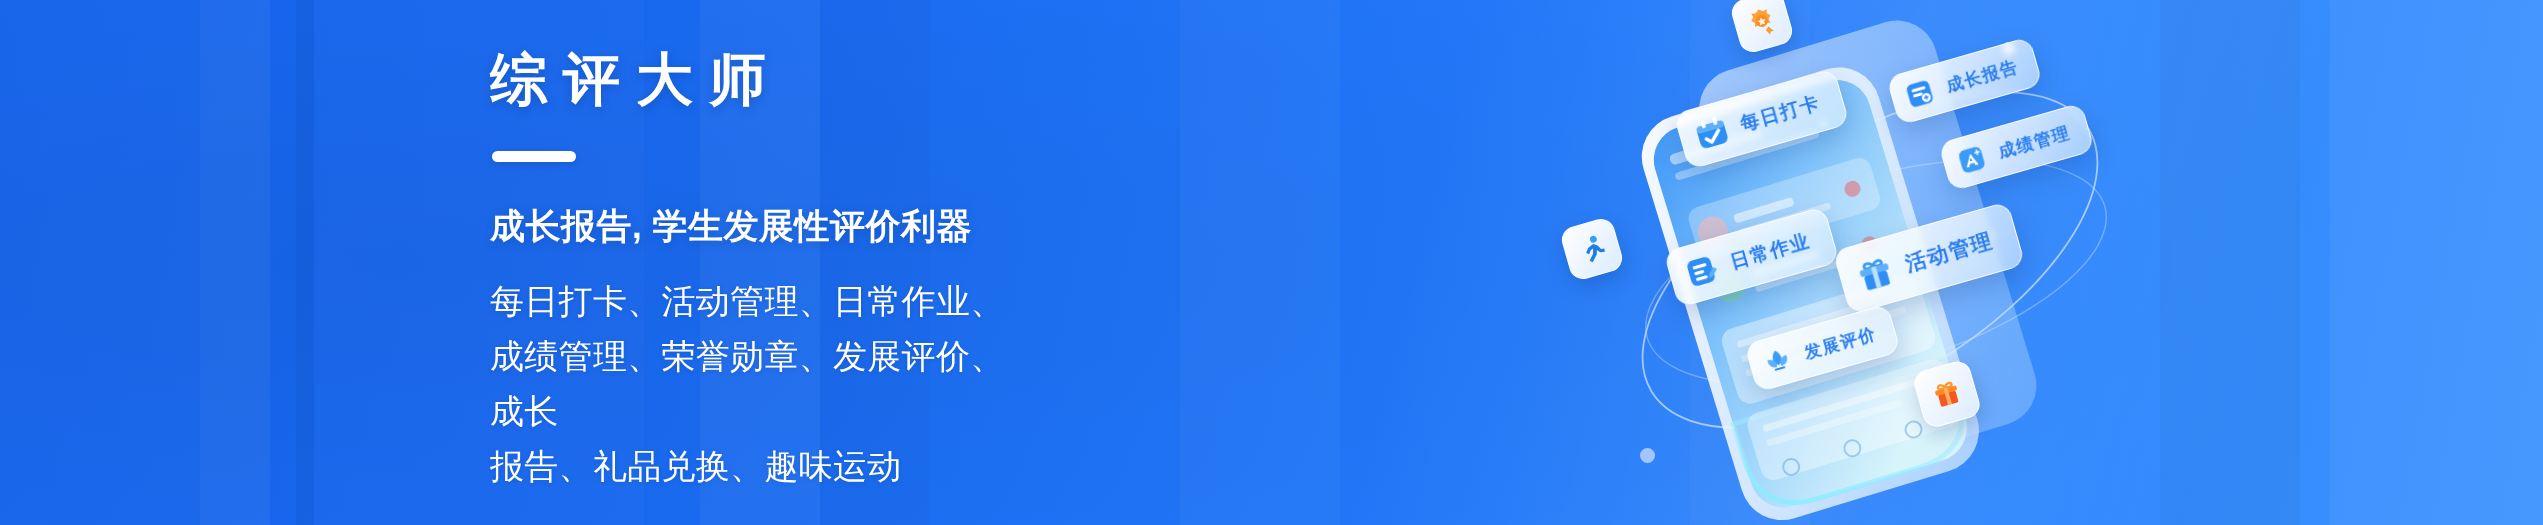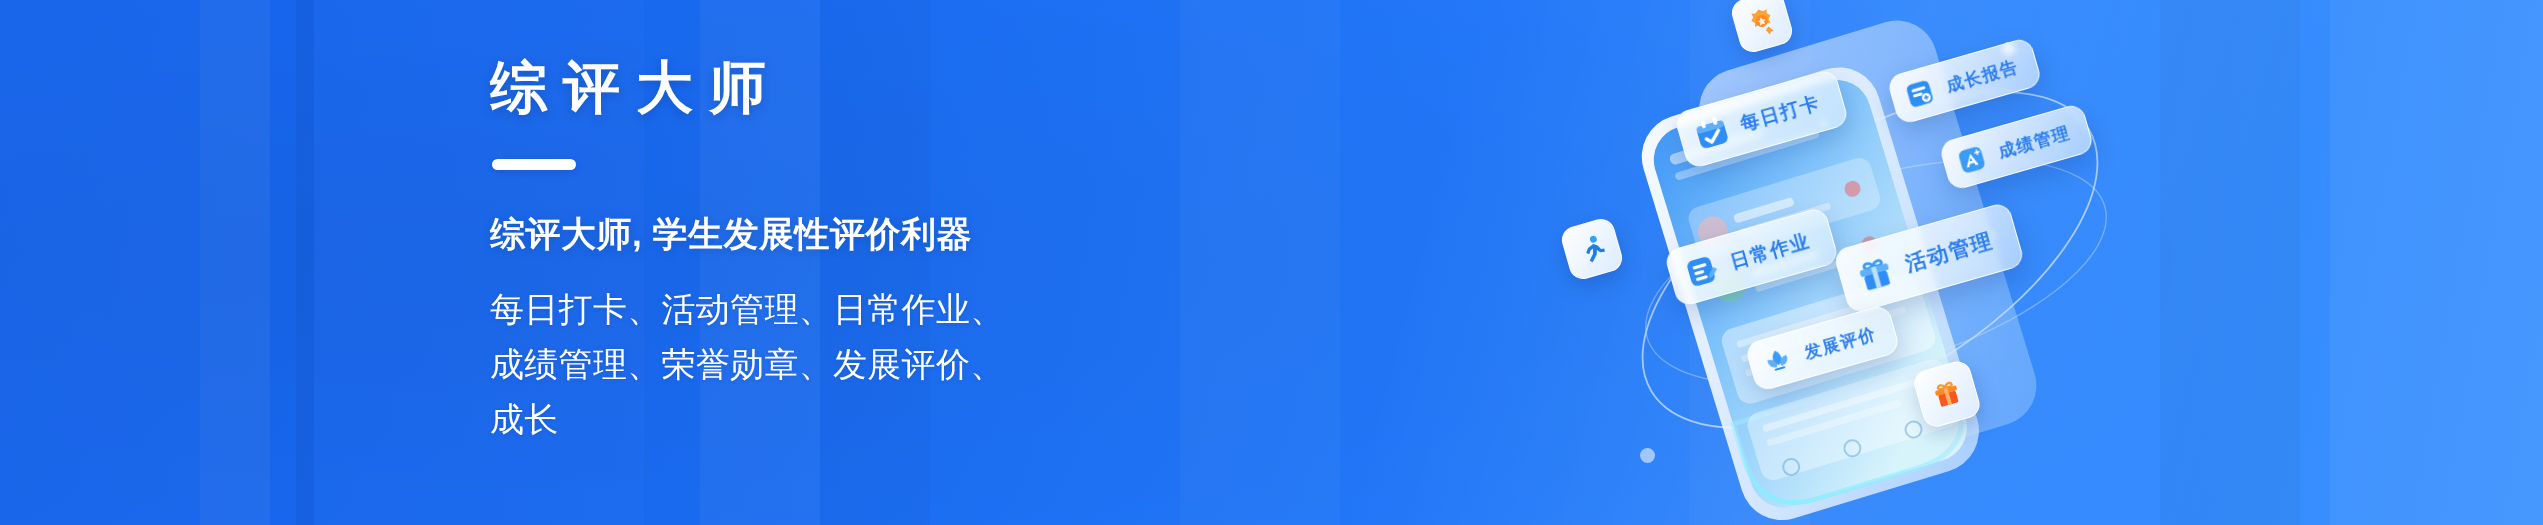--- a/index.html
+++ b/index.html
@@ -20,21 +20,21 @@
   }
   .vignette{
     position:absolute;inset:0;pointer-events:none;
     background:radial-gradient(120% 150% at 18% 50%,rgba(0,0,0,.06) 0%,rgba(0,0,0,0) 60%);
   }
 
   
   .copy{position:absolute;left:490px;top:46px;width:960px;z-index:6;}
   .title{
     font-size:57px;line-height:1.18;font-weight:700;color:#ffffff;
-    letter-spacing:16px;margin:8px 0 0 0;white-space:nowrap;
+    letter-spacing:16px;margin:0 0 0 0;white-space:nowrap;
     text-shadow:0 3px 10px rgba(6,44,110,.28);
   }
   .divider{
     width:84px;height:11px;border-radius:6px;background:#ffffff;
     margin:38px 0 0 2px;box-shadow:0 2px 6px rgba(6,44,110,.18);
   }
   .subtitle{
     margin:42px 0 0 0;font-size:35px;line-height:1.25;font-weight:700;color:#ffffff;
     letter-spacing:.5px;white-space:nowrap;
     text-shadow:0 2px 8px rgba(6,44,110,.25);
@@ -90,23 +90,24 @@
     <div class="stripe" style="left:1690px;width:120px;background:rgba(255,255,255,.028);"></div>
     <div class="stripe" style="left:2160px;width:140px;background:rgba(0,0,0,.03);"></div>
     <div class="stripe" style="left:2330px;width:213px;background:rgba(255,255,255,.05);"></div>
   </div>
   <div class="glowdiag"></div>
   <div class="vignette"></div>
 
   <div class="copy">
     <h1 class="title">综评大师</h1>
     <div class="divider"></div>
-    <div class="subtitle">综评大师, 学生发展性评价利器</div>
+    <div class="subtitle">成长报告, 学生发展性评价利器</div>
     <div class="desc">
       <span>每日打卡、活动管理、日常作业、成绩管理、荣誉勋章、发展评价、成长</span><br>
+      <span>报告、礼品兑换、趣味运动</span>
     </div>
   </div>
 
   <div class="art">
 
     <svg viewBox="0 0 700 575" xmlns="http://www.w3.org/2000/svg" aria-hidden="true">
       <defs>
         <linearGradient id="phoneBody" x1="0" y1="0" x2="1" y2="1">
           <stop offset="0%" stop-color="#ffffff" stop-opacity=".97"></stop>
           <stop offset="55%" stop-color="#e8f4ff" stop-opacity=".85"></stop>

